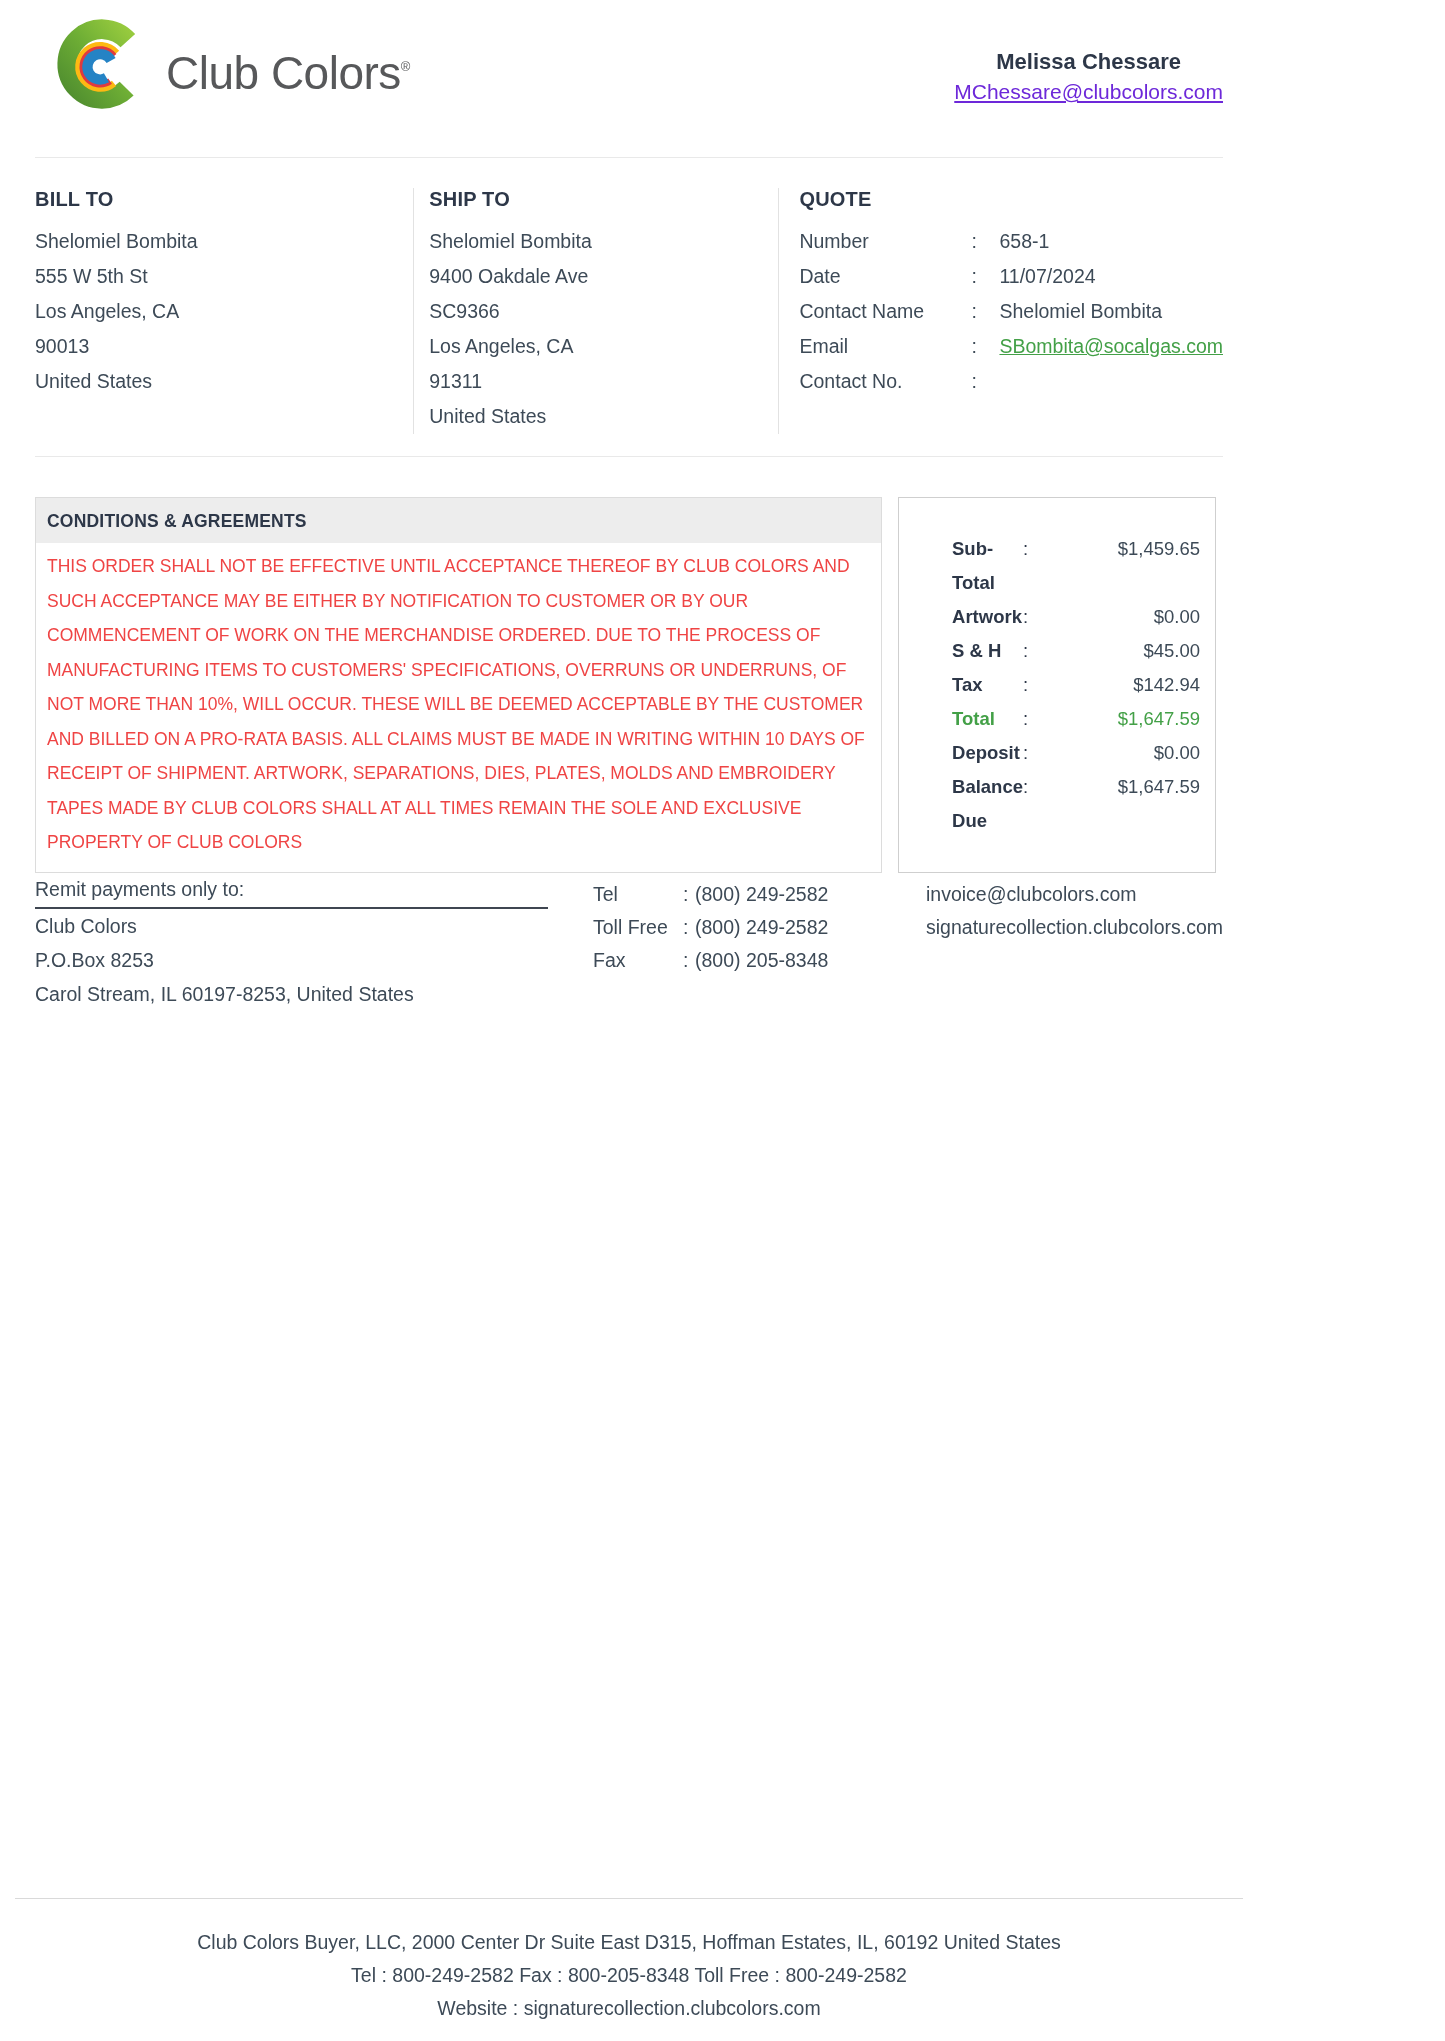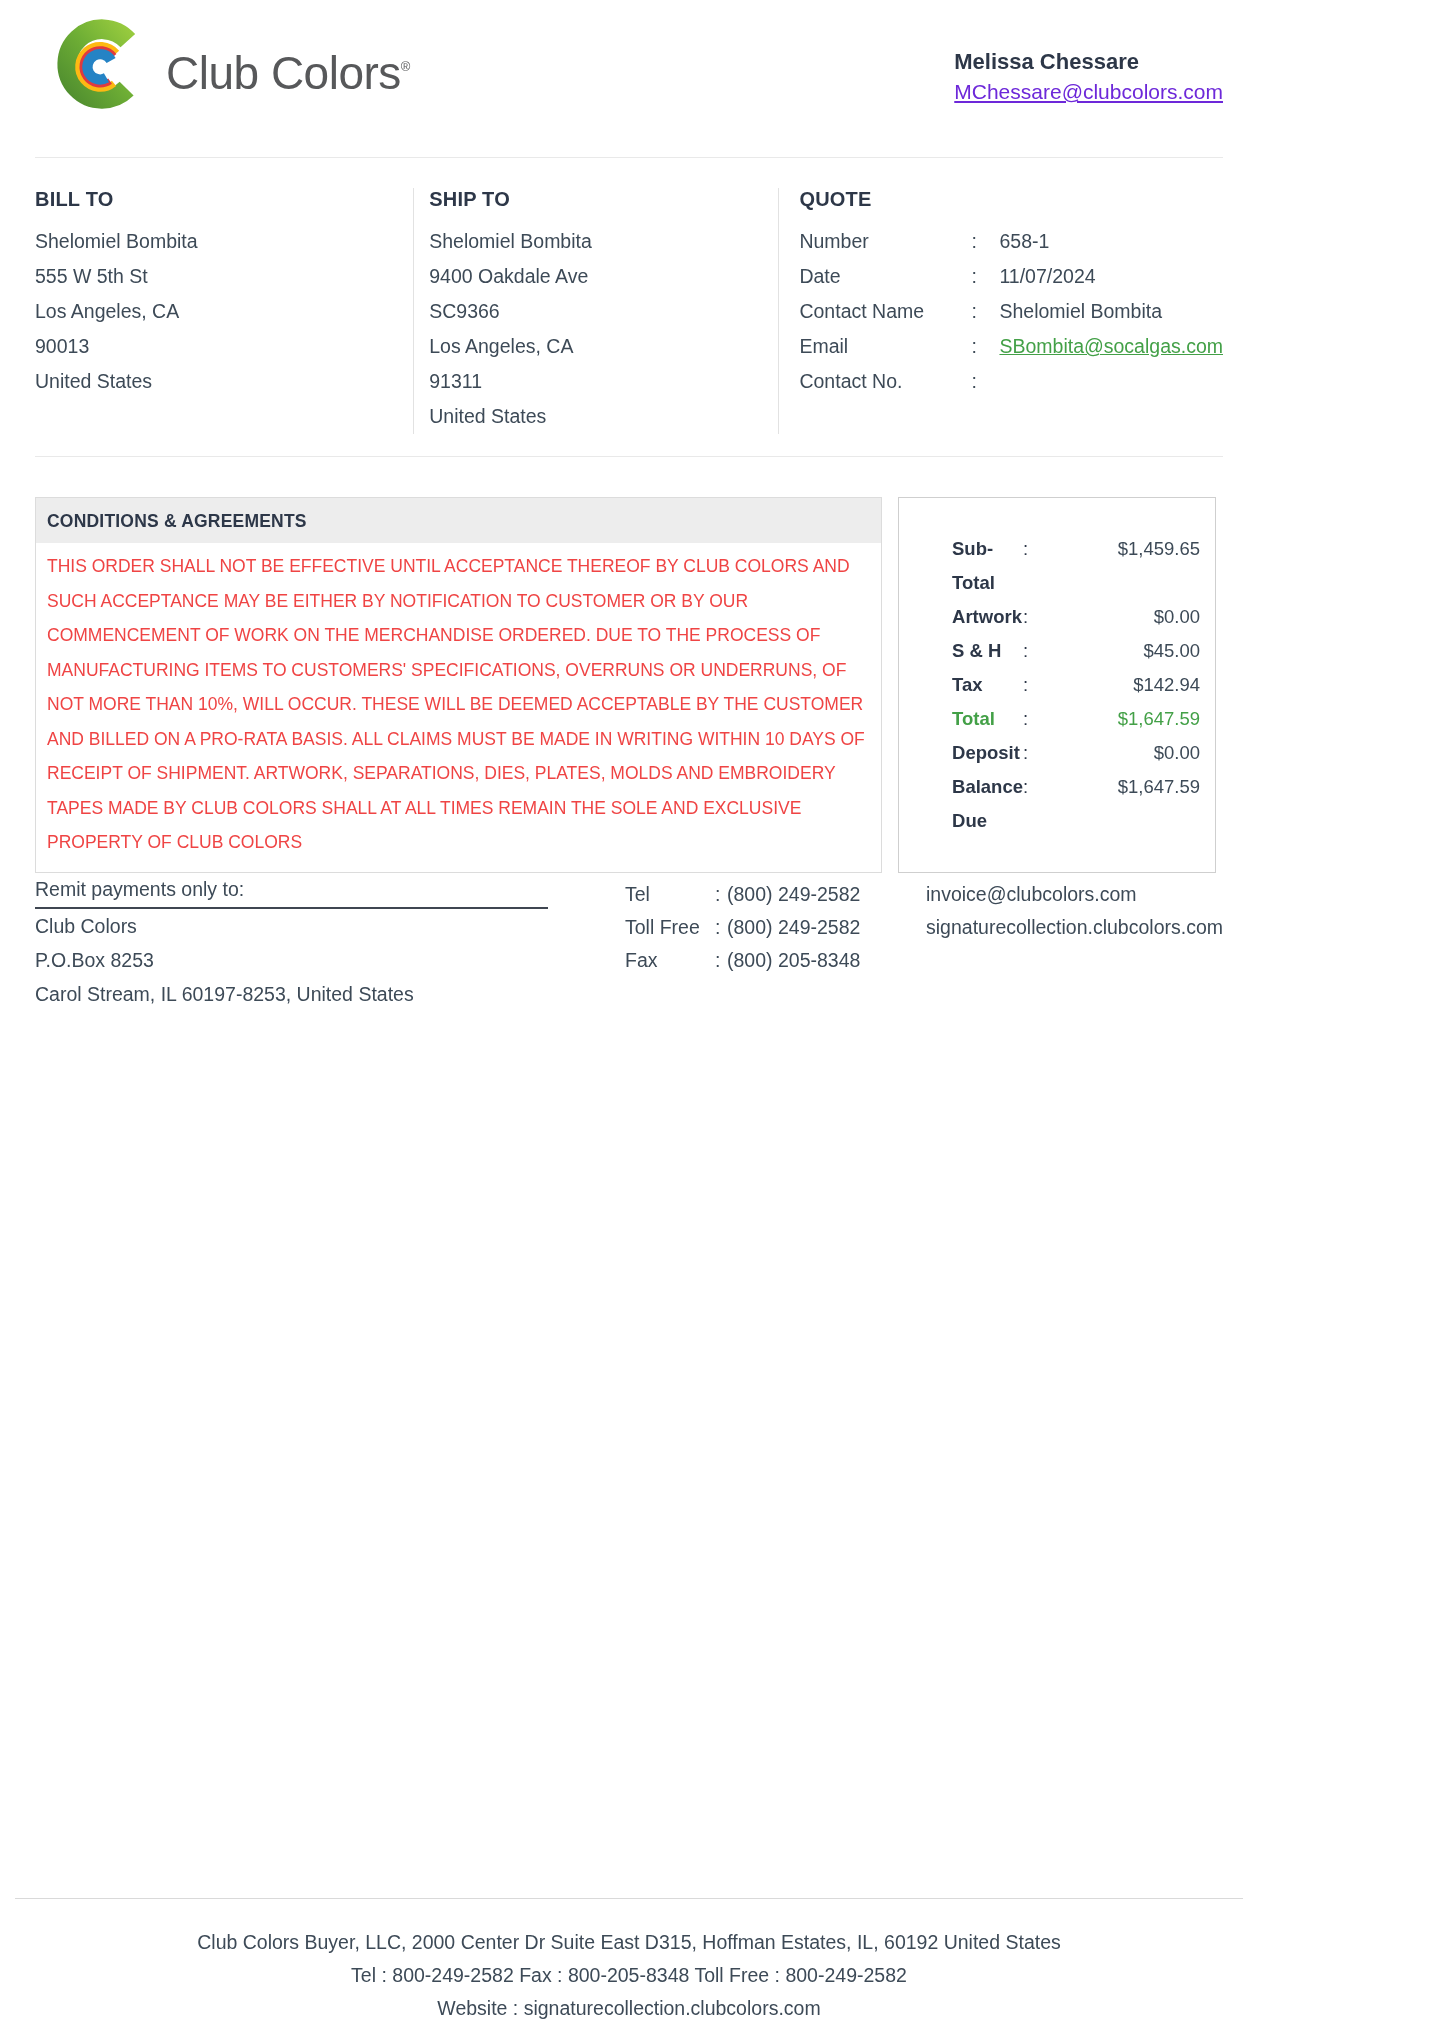--- a/index.html
+++ b/index.html
@@ -8,21 +8,21 @@
     position:relative; width:1258px; height:2041px; background:#fff;
     font-family:"Liberation Sans", sans-serif; color:#3d4a57; overflow:hidden;border-radius:25px;
   }
 
   
   .header { position:absolute; top:14px; left:55px; right:35px; display:flex; justify-content:space-between; }
   .logo { display:flex; align-items:flex-start; }
   .logo svg { width:94px; height:96px; margin-top:2px; }
   .logo-text { font-size:46px; color:#57585a; margin-left:17px; margin-top:36px; line-height:1; letter-spacing:-0.5px; white-space:nowrap; }
   .logo-reg { font-size:13px; vertical-align:18px; }
-  .rep { text-align:left; padding-top:33px;margin-left:48px; }
+  .rep { text-align:center; padding-top:33px;margin-left:48px; }
   .rep-name { font-size:22px; font-weight:bold; color:#2d3748; line-height:30px; }
   .rep-email { font-size:21px; color:#6d28d9; line-height:30px;text-decoration:underline; }
 
   
   .rule { position:absolute; left:35px; right:35px; border-top:1px solid #e9e9e9; }
   .rule1 { top:157px; }
   .rule2 { top:456px; }
 
   
   .info { position:absolute; top:188px; left:35px; right:35px; display:flex; align-items:stretch; }
@@ -43,21 +43,21 @@
   .cond-head { background:#ededed; padding:13px 11px 11px; font-size:17.5px; font-weight:bold; color:#2d3748; letter-spacing:0.2px; }
   .cond-body { padding:6px 11px 12px; font-size:17.5px; line-height:34.5px; color:#ef4444; }
   .totals { flex:1; border:1px solid #cfcfcf; display:flex; flex-direction:column; justify-content:center; padding:0 15px; }
   .trow { display:flex; font-size:18.5px; line-height:34px; color:#2d3748; }
   .tlabel { flex:1; font-weight:bold;margin-left:38px; }
   .tcolon { width:32px; }
   .tvalue { width:145px; text-align:right; color:#3d4a57; }
   .trow.green .tlabel, .trow.green .tvalue { color:#43a047; }
 
   
-  .remit { position:absolute; top:878px; left:35px; right:35px; display:flex; font-size:19.5px; color:#3d4a57;gap:32px; }
+  .remit { position:absolute; top:878px; left:35px; right:35px; display:flex; font-size:19.5px; color:#3d4a57; }
   .remit-a { width:593px; padding-right:45px; }
   .remit-title { font-size:19.5px; line-height:22px; padding-bottom:7px; border-bottom:2px solid #3f4651; width:513px; }
   .remit-a .line:first-of-type { margin-top:11px; }
   .remit-a .line { line-height:34px; }
   .remit-b { width:360px; }
   .prow { display:flex; line-height:33px; }
   .plabel { width:90px; }
   .pcolon { width:12px; }
   .remit-c { flex:1; }
   .remit-c .line { line-height:33px; }

